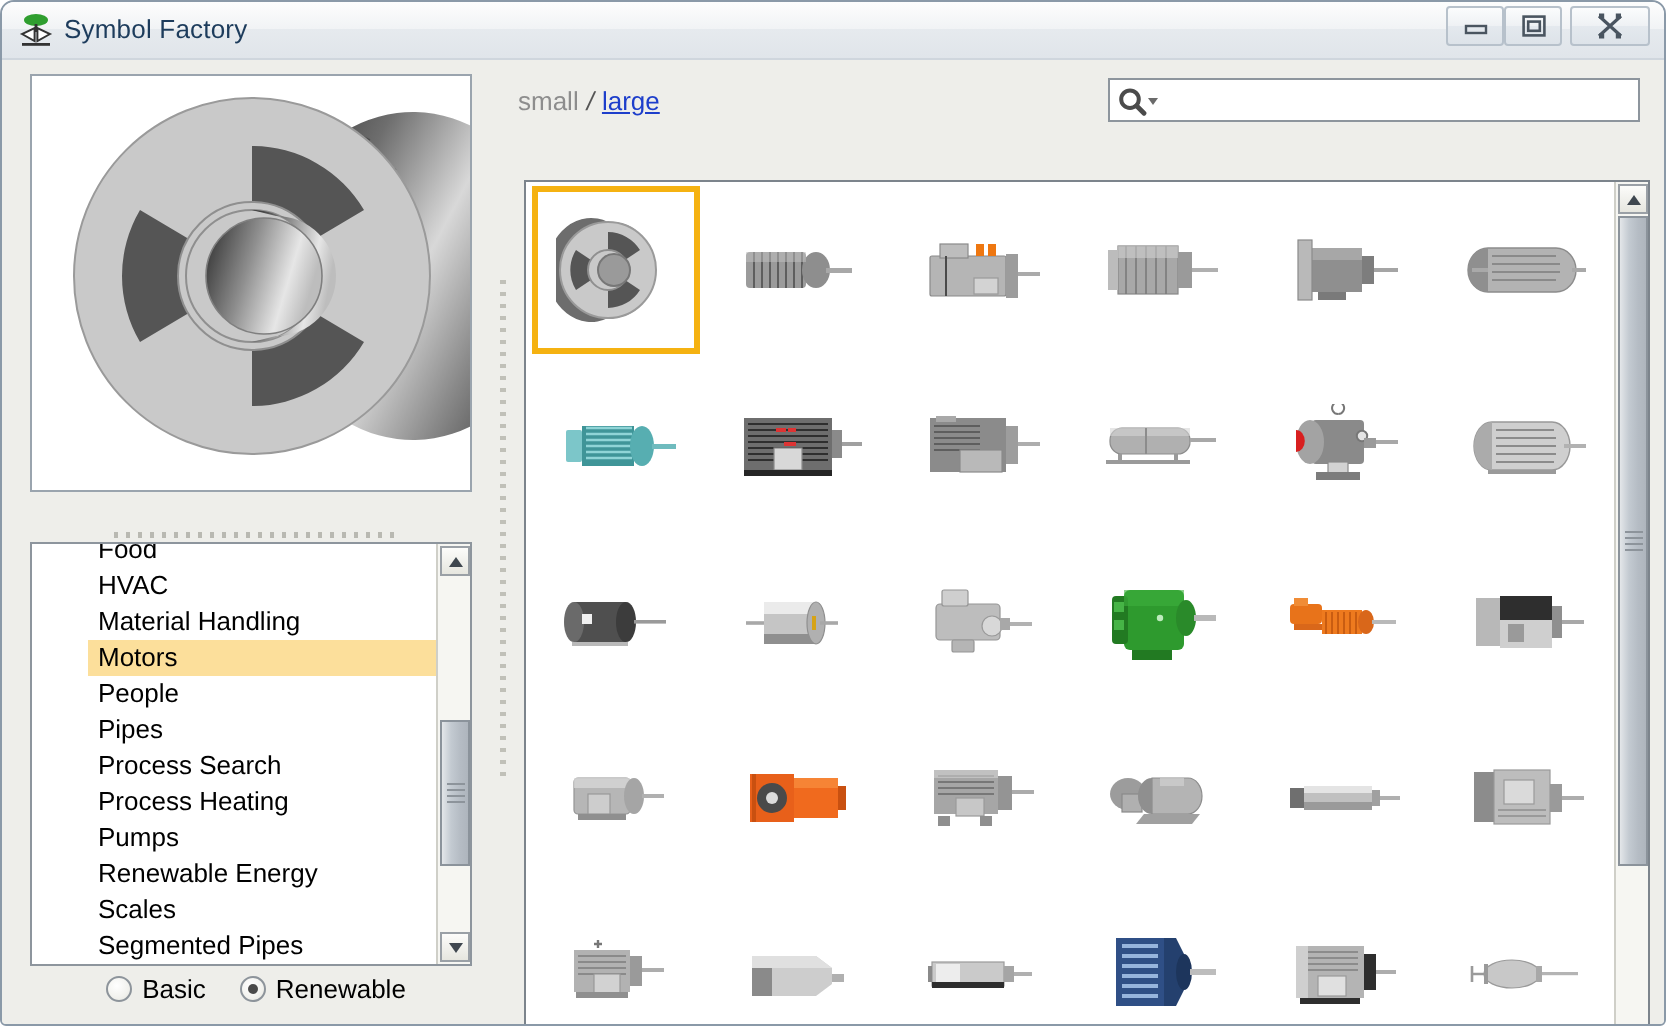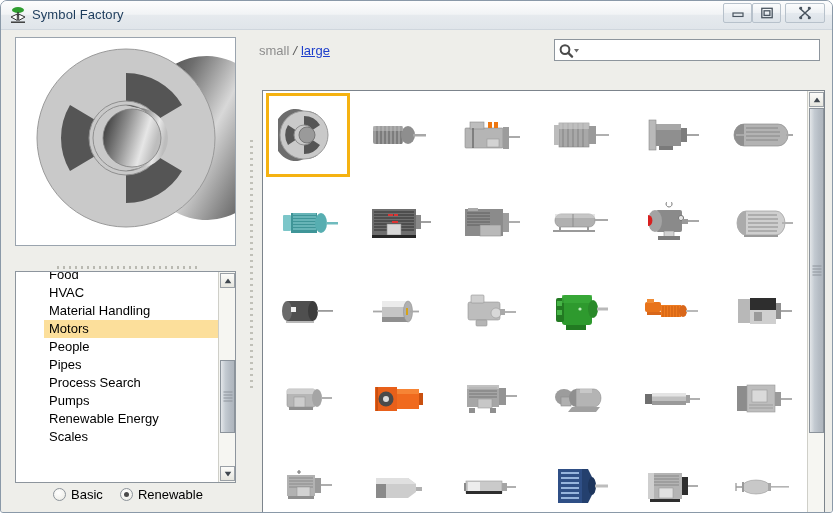--- a/index.html
+++ b/index.html
@@ -379,23 +379,25 @@
 
       <div id="list-box">
         <div id="list-inner">
           <div class="cat-item">Food</div>
           <div class="cat-item">HVAC</div>
           <div class="cat-item">Material Handling</div>
           <div class="cat-item selected">Motors</div>
           <div class="cat-item">People</div>
           <div class="cat-item">Pipes</div>
           <div class="cat-item">Process Search</div>
+          <div class="cat-item">Process Heating</div>
           <div class="cat-item">Pumps</div>
           <div class="cat-item">Renewable Energy</div>
           <div class="cat-item">Scales</div>
+          <div class="cat-item">Segmented Pipes</div>
         </div>
 
         <div id="list-sb">
           <div class="sb-arrow" id="list-sb-up">
             <svg width="7" height="5" viewBox="0 0 7 5">
                 <path d="M3.5 0 L7 5 L0 5 Z" fill="#3f474f"></path>
               </svg>
           </div>
           <div id="list-sb-thumb">
             <span class="grip">

